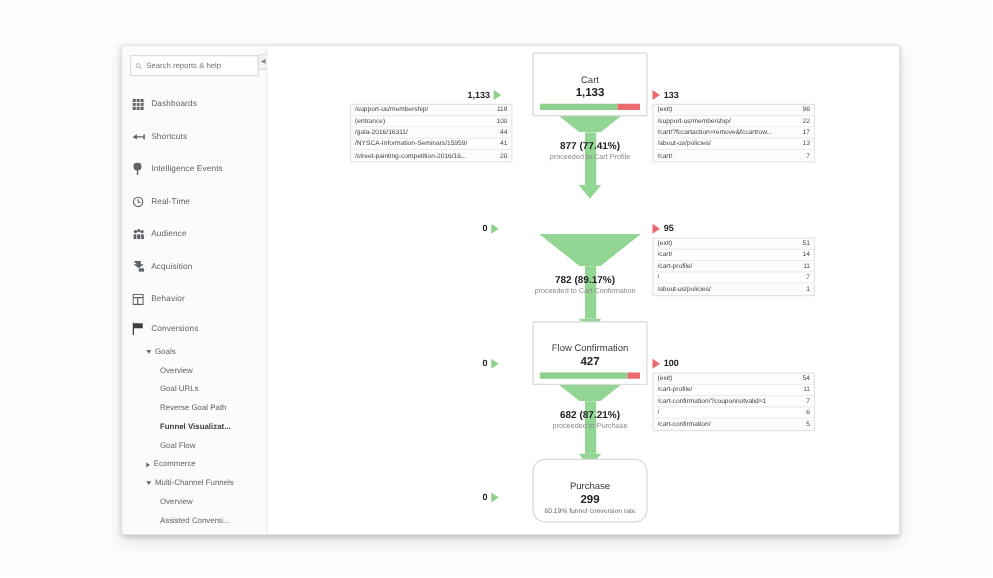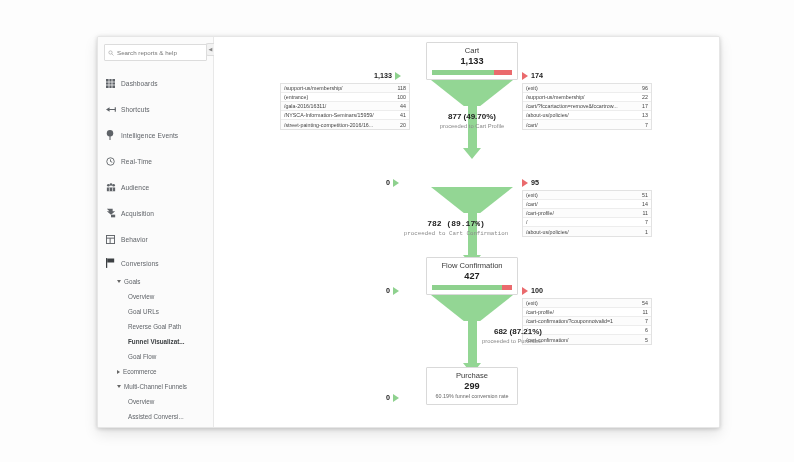--- a/index.html
+++ b/index.html
@@ -116,21 +116,21 @@
 
   
   .stage {
     position: absolute;
     width: 92px;
     background: #ffffff;
     border: 1px solid #d9d9d9;
     border-radius: 1px;
     box-sizing: border-box;
     text-align: center;
-    padding-top: 3px;
+    padding-top: 16px;
     z-index: 3;
   }
   .stage .st-name { font-size: 7.6px; color: #3a3a3a; line-height: 10px; }
   .stage .st-val  { font-size: 9.2px; color: #222; font-weight: bold; line-height: 11px; }
   .stage .st-sub  { font-size: 5.4px; color: #666; line-height: 9px; padding-bottom:3px;}
   .bar-row {
     display: flex;
     height: 5px;
     margin: 3px 5px 4px 5px;
     background: #f1f1f1;
@@ -375,21 +375,21 @@
             <div class="bar-red" style="width:22.59%;"></div>
           </div>
         </div>
 
         <div class="side-in" style="left:160px; top:34px;">
           <span class="side-num">1,133</span>
           <span class="ar-green"></span>
         </div>
         <div class="side-out" style="left:305px; top:34px;">
           <span class="ar-red"></span>
-          <span class="side-num">174</span>
+          <span class="side-num">133</span>
         </div>
 
         <div class="dtable" style="left:66px; top:46px; width:130px;">
           <div class="drow">
             <span class="dpath">/support-us/membership/</span>
             <span class="dval">118</span>
           </div>
           <div class="drow">
             <span class="dpath">(entrance)</span>
             <span class="dval">100</span>
@@ -430,21 +430,21 @@
             <span class="dval">7</span>
           </div>
         </div>
 
         <div class="funnel-body" style="left:212px; top:43px; width:92px;">
           <div class="trap"></div>
           <div class="stem" style="height:42px;"></div>
           <div class="arrow-down"></div>
         </div>
         <div class="pct-block" style="left:188px; top:74px;">
-          <div class="pct-main">877 (49.70%)</div>
+          <div class="pct-main">877 (77.41%)</div>
           <div class="pct-sub">proceeded to Cart Profile</div>
         </div>
 
 
         <div class="side-in" style="left:172px; top:141px;">
           <span class="side-num">0</span>
           <span class="ar-green"></span>
         </div>
         <div class="side-out" style="left:305px; top:141px;">
           <span class="ar-red"></span>
@@ -472,21 +472,21 @@
             <span class="dpath">/about-us/policies/</span>
             <span class="dval">1</span>
           </div>
         </div>
 
         <div class="funnel-body" style="left:212px; top:150px; width:92px;">
           <div class="trap"></div>
           <div class="stem" style="height:42px;"></div>
           <div class="arrow-down"></div>
         </div>
-        <div class="pct-block" style="left:172px; top:181px;font-family:Liberation Mono, monospace;">
+        <div class="pct-block" style="left:184px; top:181px;">
           <div class="pct-main">782 (89.17%)</div>
           <div class="pct-sub">proceeded to Cart Confirmation</div>
         </div>
 
         <div class="stage" style="left:212px; top:220px;">
           <div class="st-name">Flow Confirmation</div>
           <div class="st-val">427</div>
           <div class="bar-row">
             <div class="bar-green" style="width:87.21%;"></div>
             <div class="bar-red" style="width:12.79%;"></div>
@@ -523,26 +523,26 @@
             <span class="dpath">/cart-confirmation/</span>
             <span class="dval">5</span>
           </div>
         </div>
 
         <div class="funnel-body" style="left:212px; top:258px; width:92px;">
           <div class="trap"></div>
           <div class="stem" style="height:42px;"></div>
           <div class="arrow-down"></div>
         </div>
-        <div class="pct-block" style="left:188px; top:289px;text-align:right;">
+        <div class="pct-block" style="left:188px; top:289px;">
           <div class="pct-main">682 (87.21%)</div>
           <div class="pct-sub">proceeded to Purchase</div>
         </div>
 
-        <div class="stage" style="left:212px; top:330px;">
+        <div class="stage" style="left:212px; top:330px;border-radius:10px;">
           <div class="st-name">Purchase</div>
           <div class="st-val">299</div>
           <div class="st-sub">60.19% funnel conversion rate</div>
         </div>
 
         <div class="side-in" style="left:172px; top:356px;">
           <span class="side-num">0</span>
           <span class="ar-green"></span>
         </div>
 

